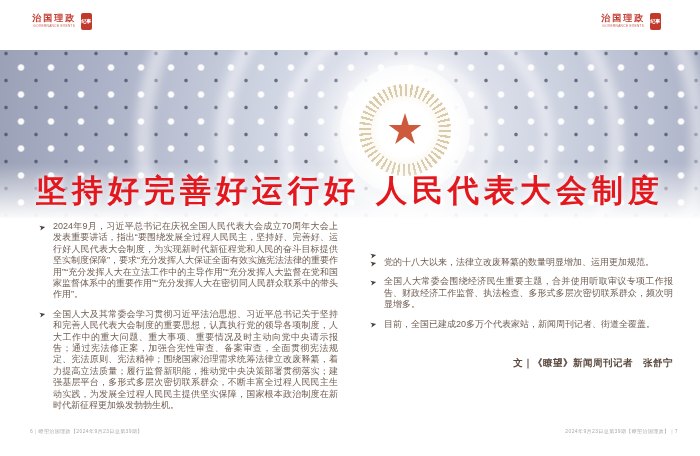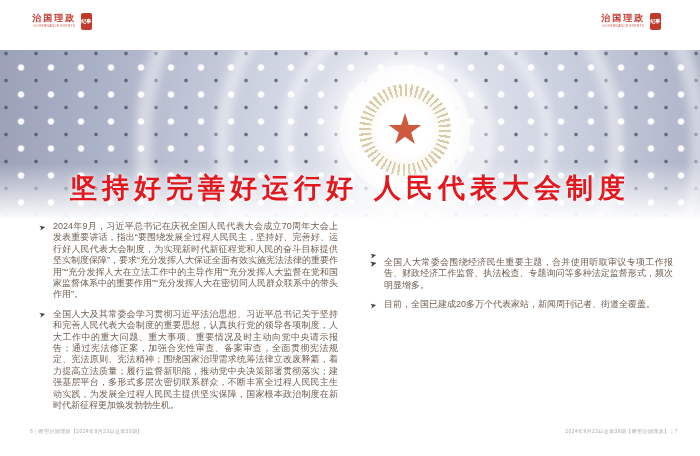--- a/index.html
+++ b/index.html
@@ -33,21 +33,21 @@
     background:repeating-conic-gradient(#d8cbae 0 3deg,#fdfbf4 3deg 7.5deg);}
   .medal-inner{position:absolute;left:371px;top:46px;width:68px;height:68px;border-radius:50%;
     background:radial-gradient(circle,#ffffff 55%,#f6f0e1);}
   .star{position:absolute;left:388px;top:63px;width:34px;height:34px;background:#cd5a3c;
     clip-path:polygon(50% 0%,61% 35%,98% 35%,68% 57%,79% 91%,50% 70%,21% 91%,32% 57%,2% 35%,39% 35%);}
   .photo-fade{position:absolute;left:0;bottom:0;width:100%;height:55px;
     background:linear-gradient(rgba(255,255,255,0),rgba(255,255,255,0.96));}
 
   
   .headline{position:absolute;left:0;top:170px;width:700px;text-align:center;
-    font-size:27px;font-weight:900;color:#e3181e;letter-spacing:5px;white-space:nowrap;
+    font-size:31px;font-weight:900;color:#e3181e;letter-spacing:5px;white-space:nowrap;
     text-shadow:0 0 6px rgba(255,255,255,0.9);}
   .headline .gap{display:inline-block;width:16px;}
 
   
   .col{position:absolute;font-size:9px;line-height:11.4px;color:#6f5d51;text-align:justify;}
   .col-left{left:39px;top:221px;width:299px;}
   .col-right{left:370px;top:249px;width:303px;}
   .para{position:relative;padding-left:14px;margin-bottom:8px;}
   .bullet{position:absolute;left:0;top:0.5px;font-size:8px;color:#4e4037;transform:rotate(-12deg);}
 
@@ -105,28 +105,30 @@
       <span>全国人大及其常委会学习贯彻习近平法治思想、习近平总书记关于坚持和完善人民代表大会制度的重要思想，认真执行党的领导各项制度，人大工作中的重大问题、重大事项、重要情况及时主动向党中央请示报告；通过宪法修正案，加强合宪性审查、备案审查，全面贯彻宪法规定、宪法原则、宪法精神；围绕国家治理需求统筹法律立改废释纂，着力提高立法质量；履行监督新职能，推动党中央决策部署贯彻落实；建强基层平台，多形式多层次密切联系群众，不断丰富全过程人民民主生动实践，为发展全过程人民民主提供坚实保障，国家根本政治制度在新时代新征程更加焕发勃勃生机。</span>
     </div>
   </div>
 
   <div class="col col-right">
     <div class="para">
       <span class="bullet">➤</span>
     </div>
     <div class="para">
       <span class="bullet">➤</span>
+      <span>党的十八大以来，法律立改废释纂的数量明显增加、运用更加规范。</span>
     </div>
     <div class="para">
       <span class="bullet">➤</span>
-      <span>全国人大常委会围绕经济民生重要主题，合并使用听取审议专项工作报告、财政经济工作监督、执法检查、专题询问等多种法定监督形式，频次明显增多。</span>
+      <span>全国人大常委会围绕经济民生重要主题，合并使用听取审议专项工作报告、财政经济工作监督、执法检查、多形式多层次密切联系群众，频次明显增多。</span>
     </div>
     <div class="para">
       <span class="bullet">➤</span>
       <span>目前，全国已建成20多万个代表家站，新闻周刊记者、街道全覆盖。</span>
     </div>
   </div>
 
+  <div class="byline">文｜《瞭望》新闻周刊记者　张舒宁</div>
 
   <div class="footer footer-left">6｜瞭望治国理政【2024年9月23日总第39期】</div>
   <div class="footer footer-right">2024年9月23日总第39期【瞭望治国理政】｜7</div>
 
 </div>
 
 </body></html>

